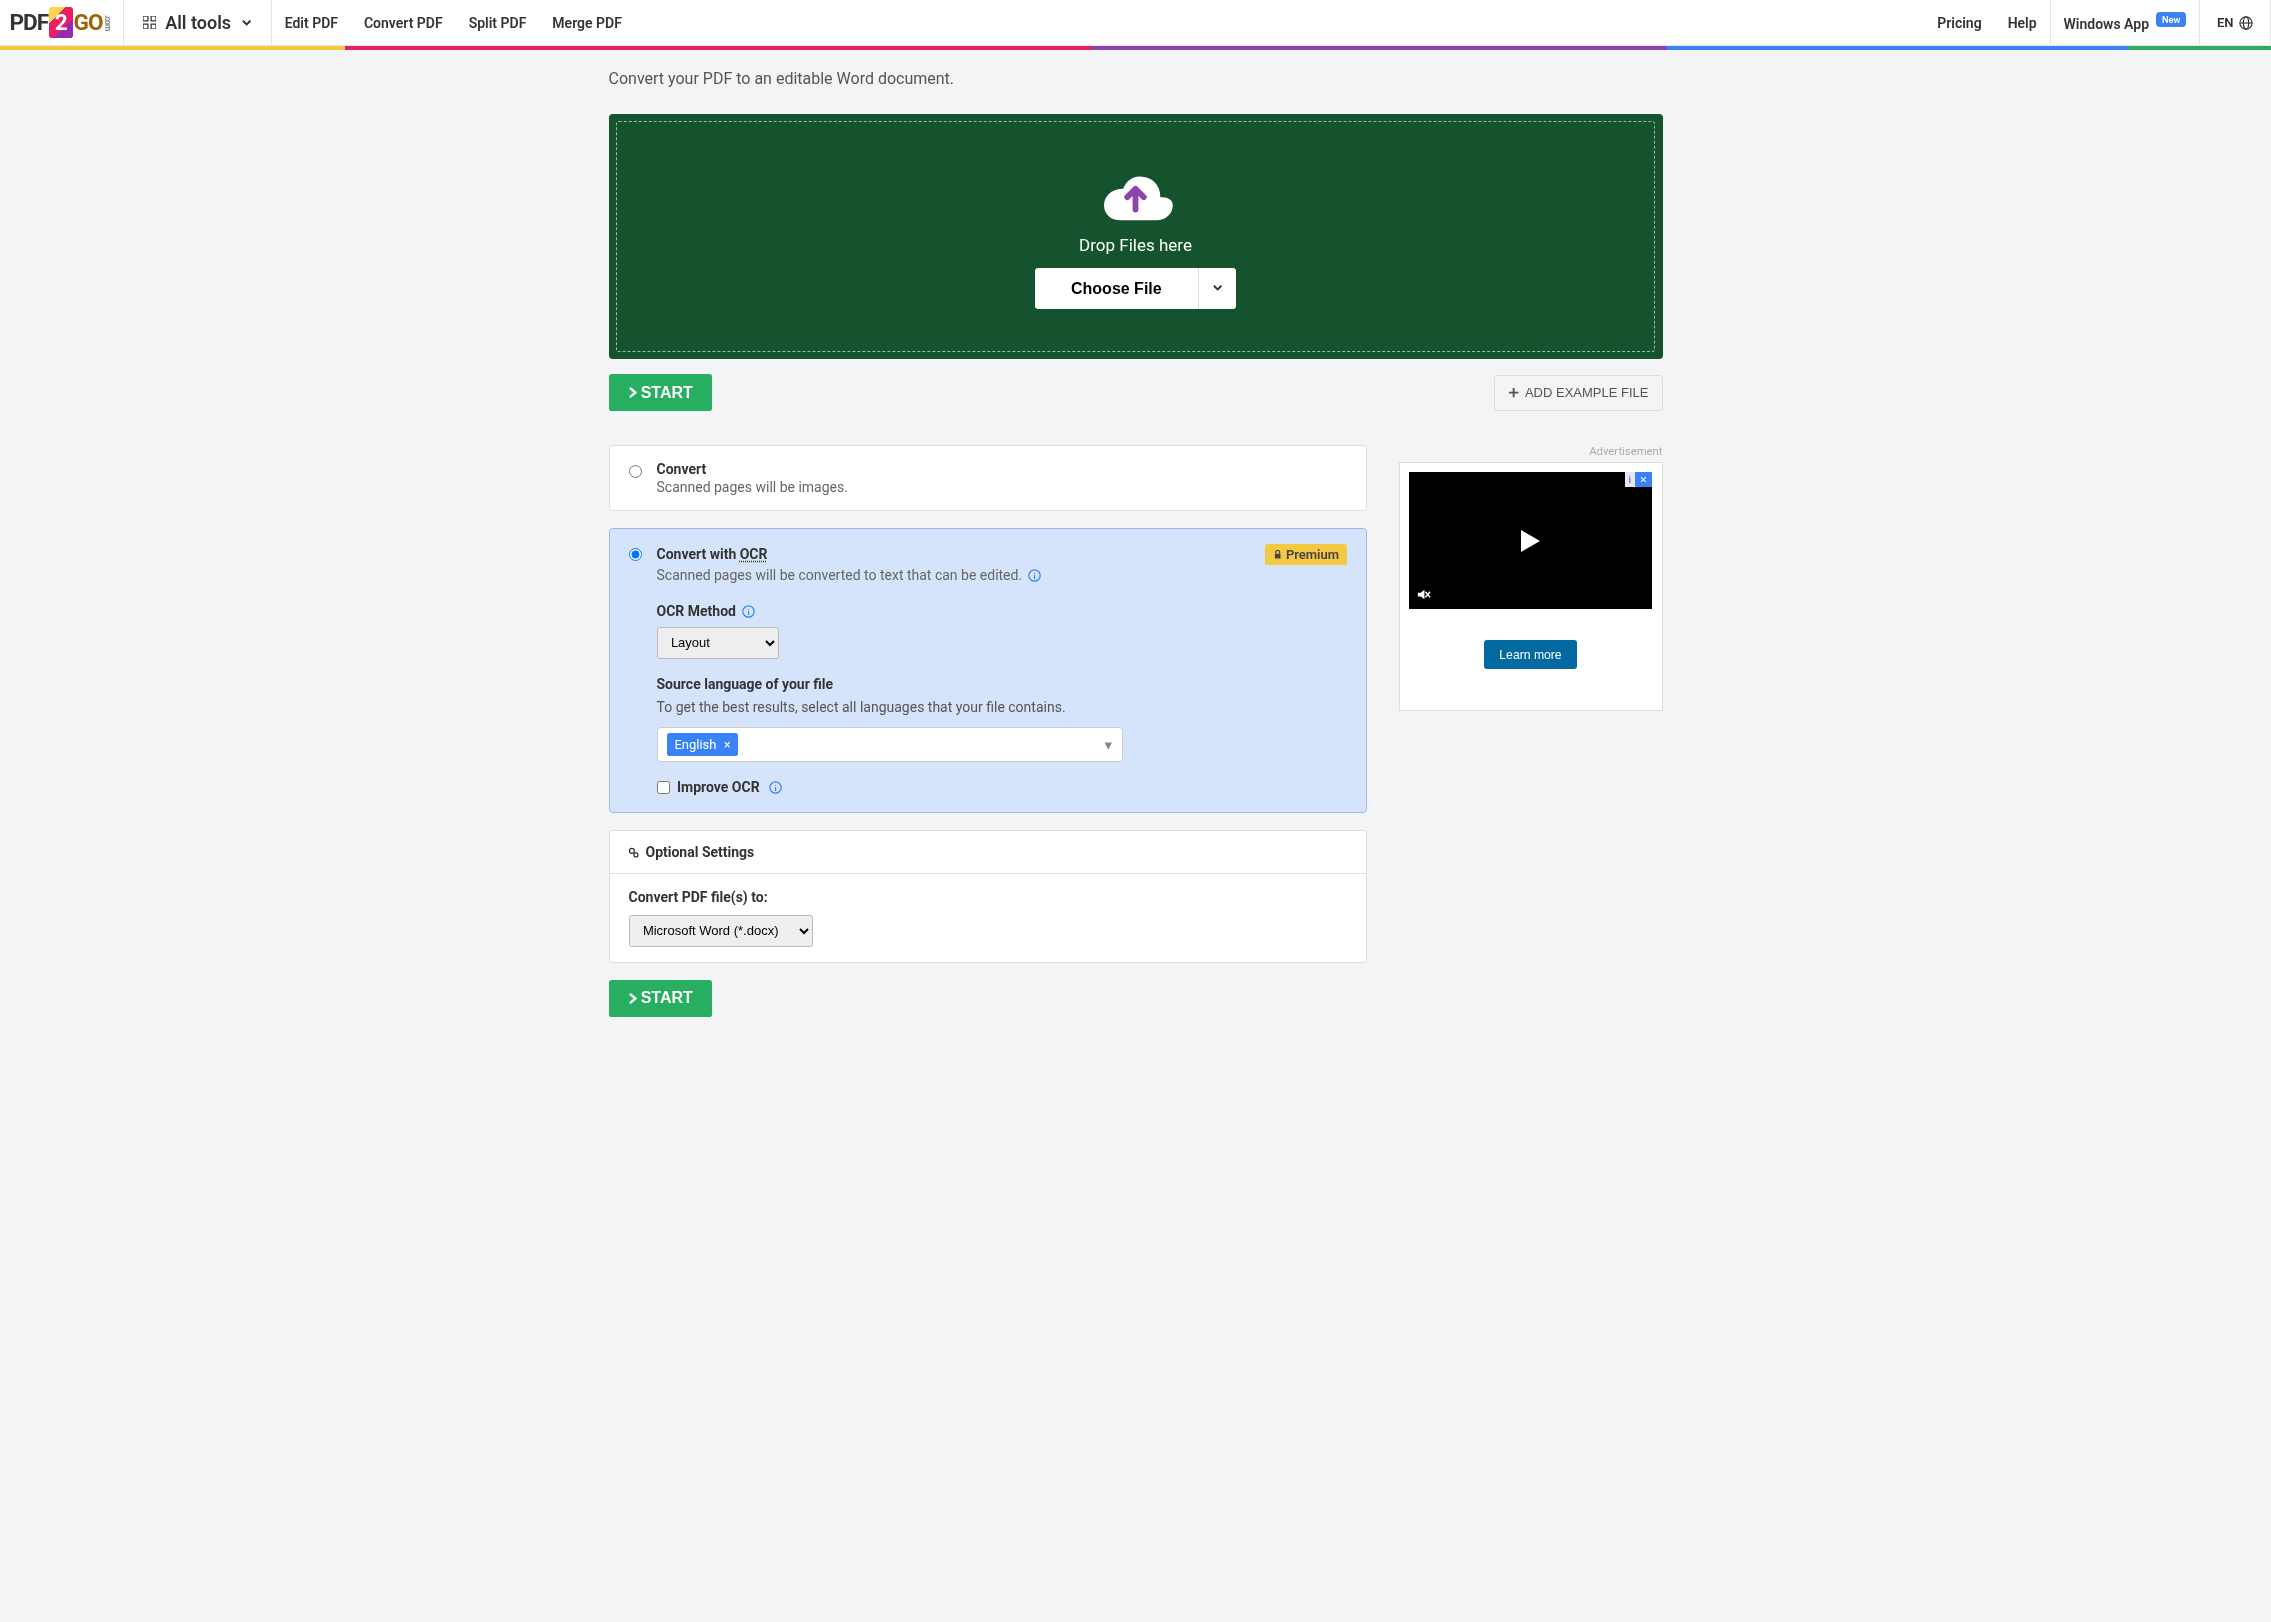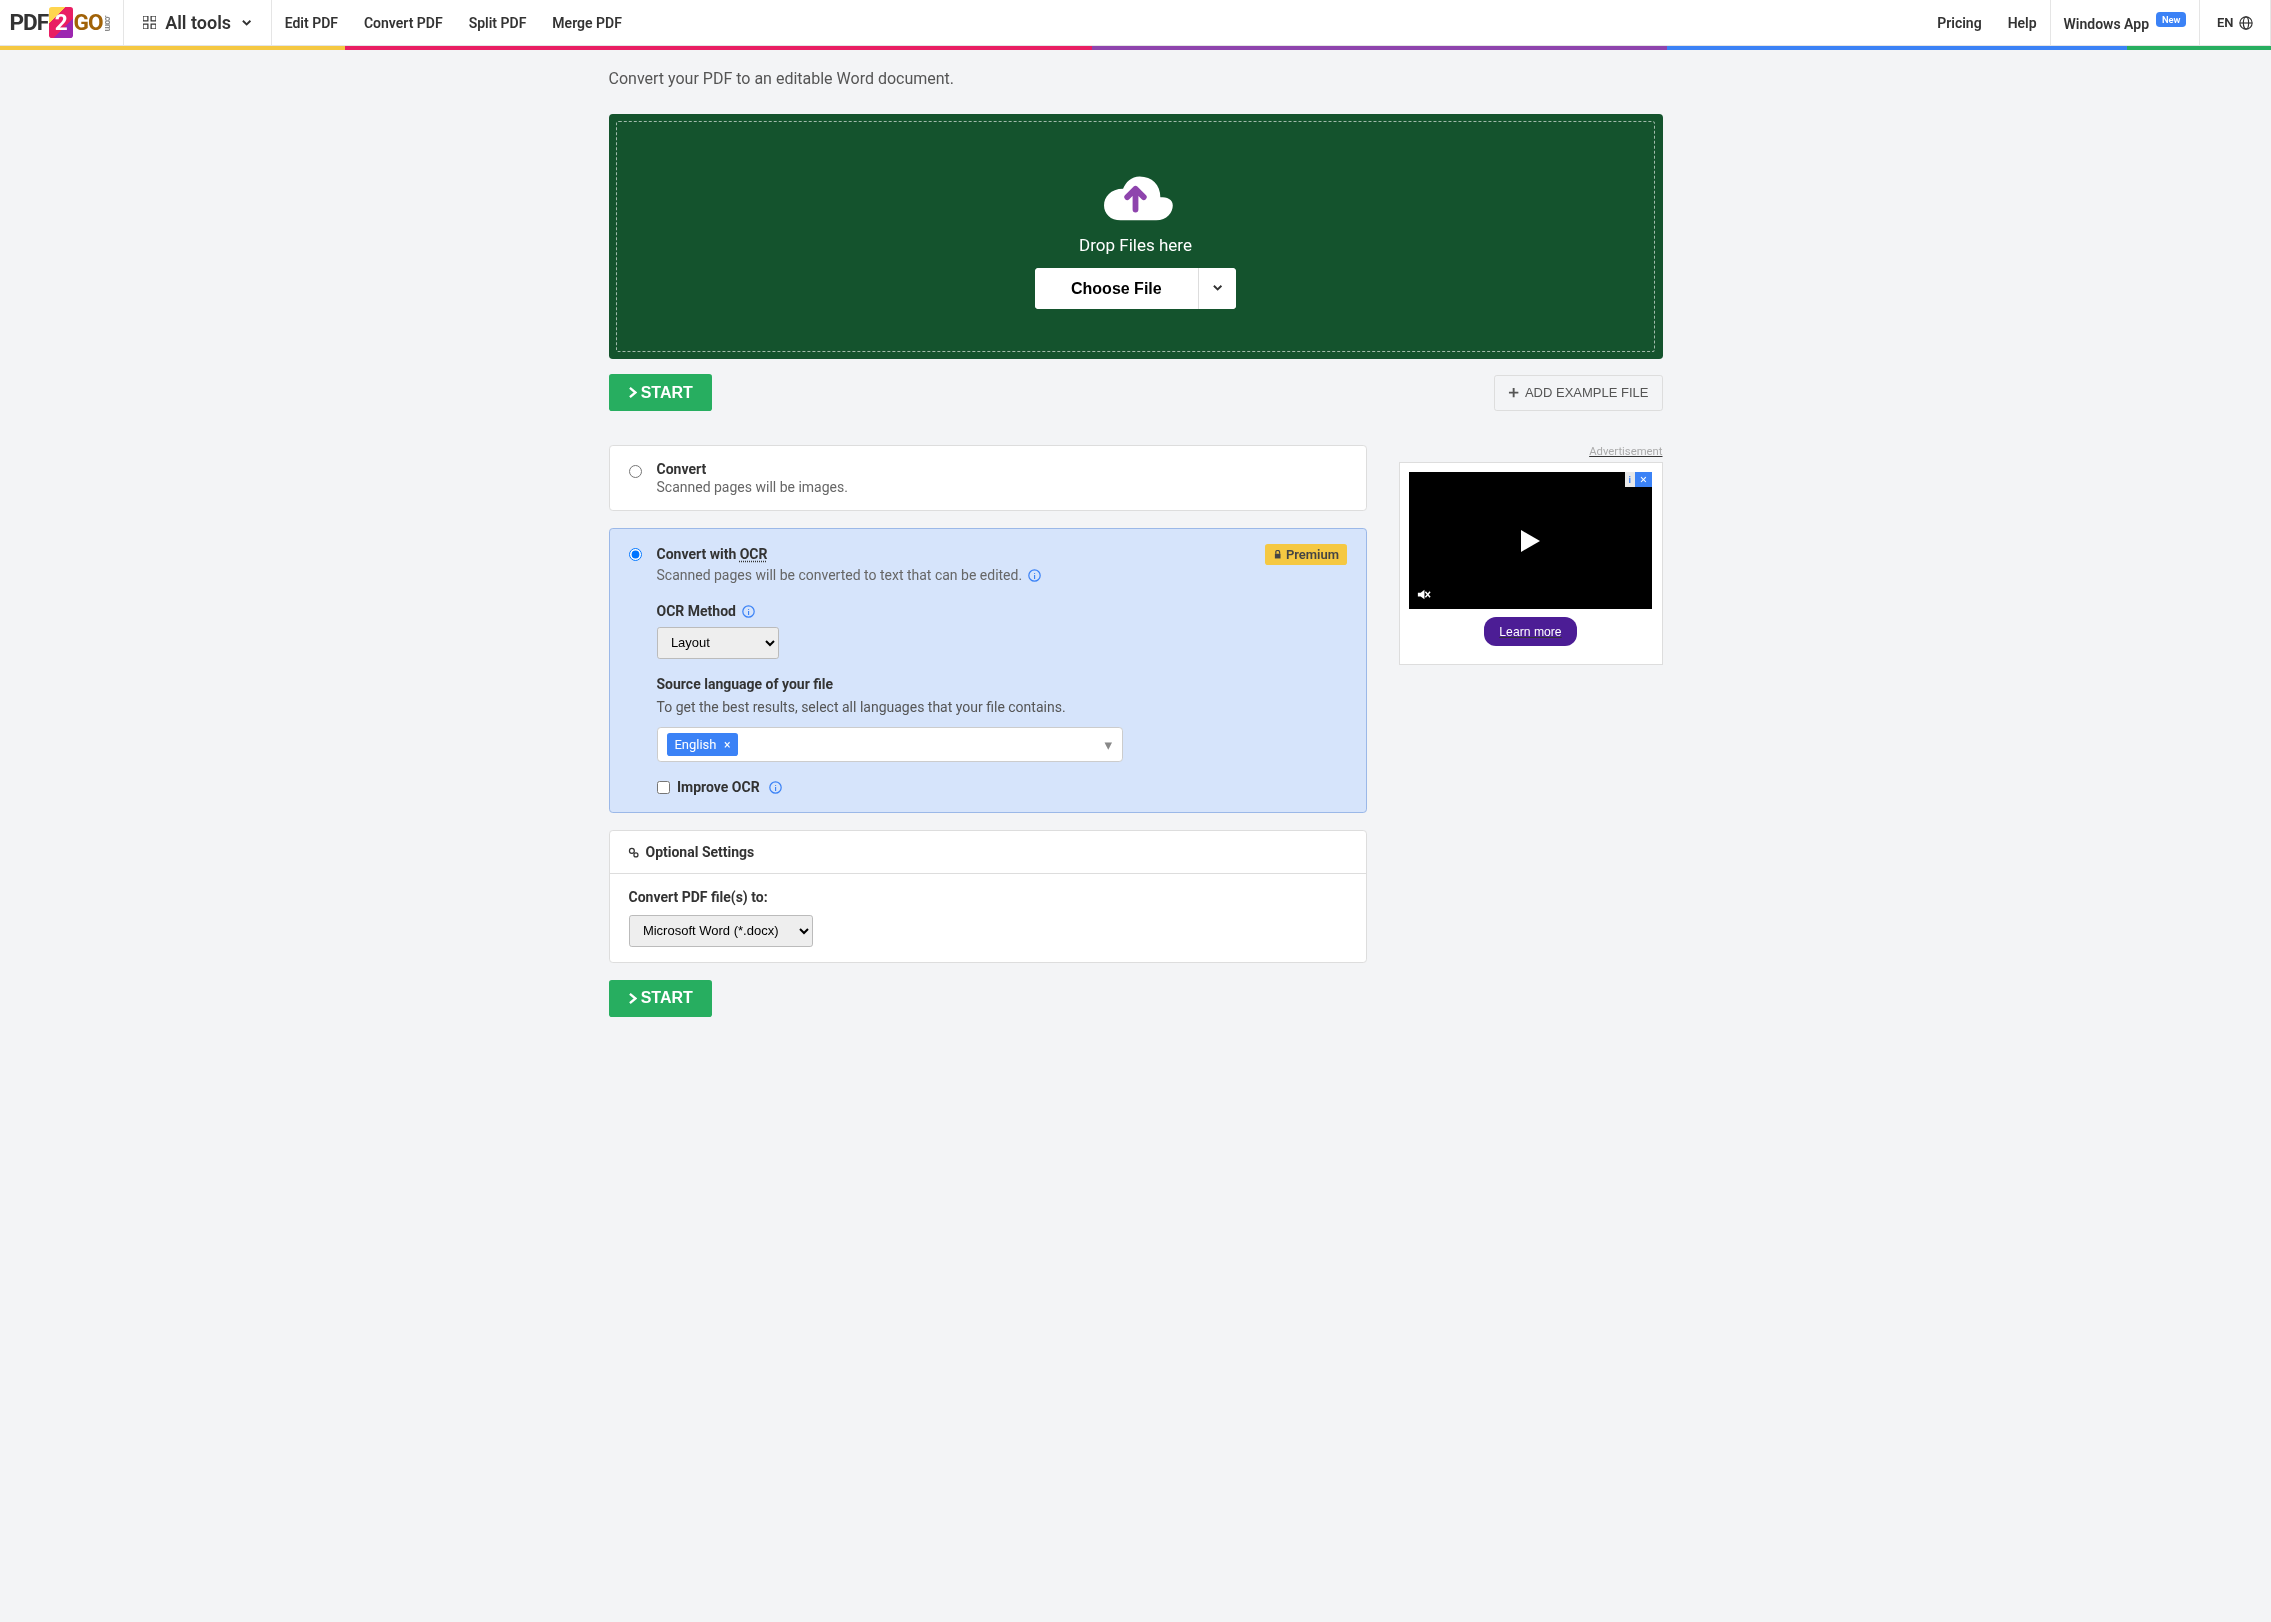--- a/index.html
+++ b/index.html
@@ -48,21 +48,21 @@
 
 .action-row { display: flex; justify-content: space-between; align-items: center; margin-bottom: 34px; }
 .start-btn { background: #27ae60; color: #fff; border: none; padding: 9.4px 19px; font-size: 16px; font-weight: 700; border-radius: 2.8px; cursor: pointer; display: flex; align-items: center; gap: 3.8px; }
 .start-chevron { width: 9.4px; height: 13px; }
 .add-example { background: #f3f4f6; border: 0.9px solid #ddd; padding: 9.4px 13px; font-size: 13px; font-weight: 500; border-radius: 2.8px; cursor: pointer; display: flex; align-items: center; gap: 5.6px; color: #555; }
 .plus-icon { width: 11.3px; height: 11.3px; }
 
 
 .two-col { display: flex; gap: 32px; align-items: flex-start; }
 .left-col { flex: 1; }
-.right-col { width: 264px; text-decoration: underline; }
+.right-col { width: 264px; }
 
 
 .option-panel { background: #fff; border: 0.9px solid #ddd; border-radius: 3.8px; margin-bottom: 17px; }
 .option-row { padding: 15px 19px; display: flex; align-items: flex-start; gap: 15px; }
 .option-row:not(:last-child) { border-bottom: 0.9px solid #ddd; }
 .option-radio { margin-top: 3.8px; width: 13px; height: 13px; cursor: pointer; }
 .option-content { flex: 1; }
 .option-title { font-weight: 700; font-size: 14px; display: flex; align-items: center; gap: 7.5px; }
 .option-desc { color: #666; font-size: 14px; margin-top: 1.9px; }
 .premium-badge { background: #f5c842; color: #444; font-size: 13px; font-weight: 600; padding: 2.8px 7.5px; border-radius: 2.8px; margin-left: auto; display: inline-flex; align-items: center; gap: 3.8px; }
@@ -95,21 +95,21 @@
 
 
 .ad-label { text-align: right; color: #aaa; font-size: 11.3px; margin-bottom: 3.8px; }
 .ad-box { background: #fff; border: 0.9px solid #ddd; padding: 9.4px; }
 .ad-video { width: 100%; height: 137px; background: #000; display: flex; align-items: center; justify-content: center; position: relative; }
 .play-icon { width: 0; height: 0; border-left: 19px solid #fff; border-top: 11.3px solid transparent; border-bottom: 11.3px solid transparent; }
 .mute-icon { position: absolute; bottom: 7.5px; left: 7.5px; width: 15px; height: 15px; fill: #fff; }
 .ad-corner { position: absolute; top: 0; right: 0; display: flex; }
 .ad-corner-i { background: #e8e8e8; color: #3b82f6; font-size: 9.4px; padding: 1.9px 3.8px; font-weight: bold; }
 .ad-corner-x { background: #3b82f6; color: #fff; font-size: 9.4px; padding: 1.9px 4.7px; cursor: pointer; }
-.learn-more { display: block; margin: 8px auto; background: #4c1d95; color: #fff; border: none; padding: 7.5px 15px; border-radius: 12px; font-size: 12.2px; cursor: pointer; }
+.learn-more { display: block; margin: 31px auto; background: #0369a1; color: #fff; border: none; padding: 7.5px 15px; border-radius: 3px; font-size: 12.2px; cursor: pointer; }
 </style>
 </head>
 <body>
 
 <div class="header">
   <div class="logo">
     <span class="logo-pdf">PDF</span>
     <span class="logo-2">2</span>
     <span class="logo-go">GO</span>
     <span class="logo-com">.com</span>

